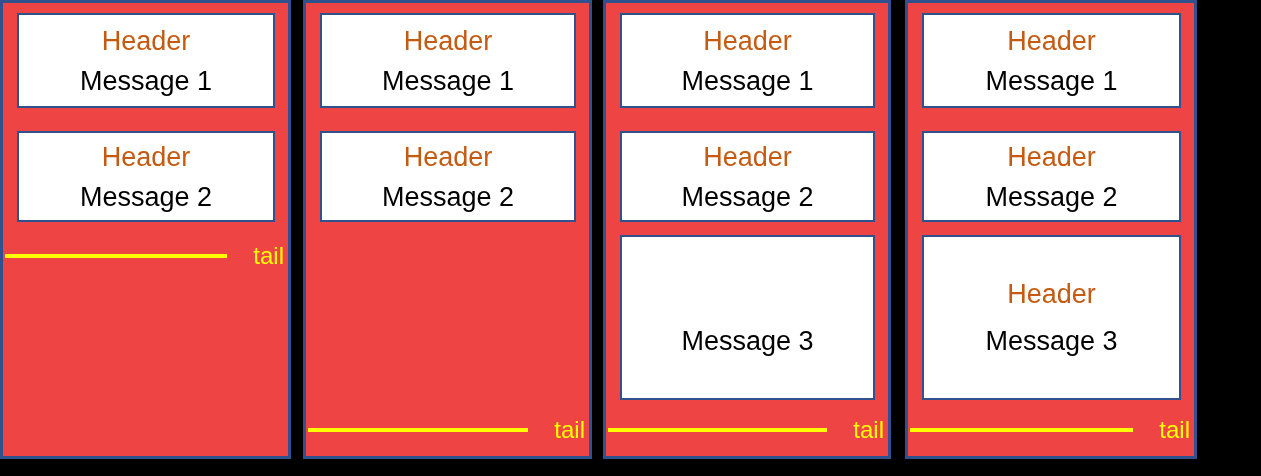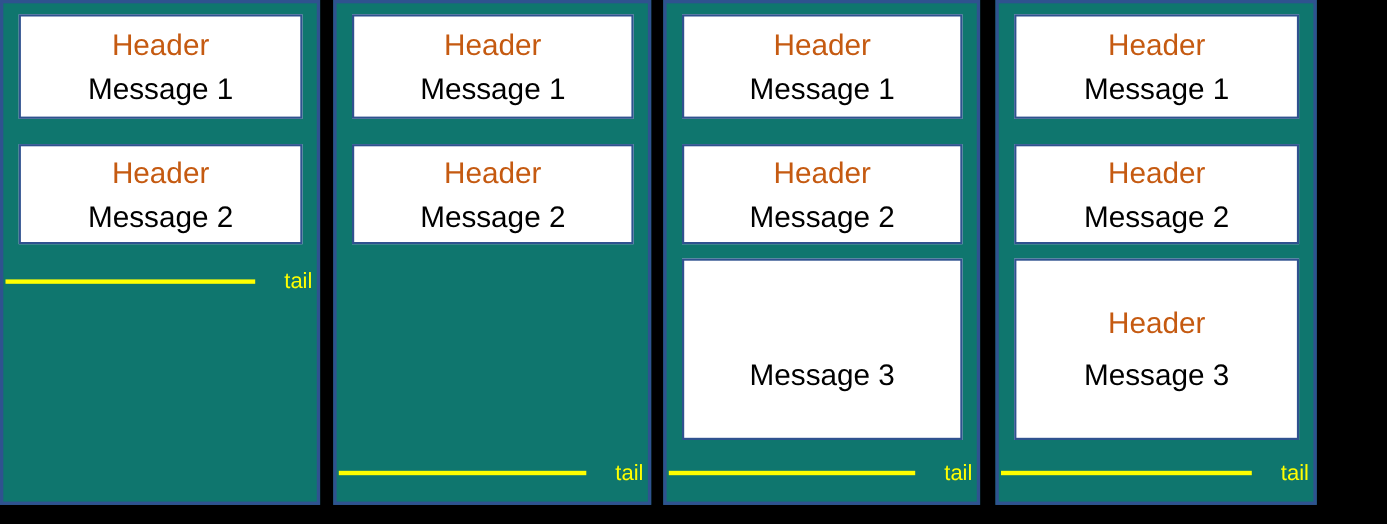--- a/index.html
+++ b/index.html
@@ -11,21 +11,21 @@
     position: relative;
     width: 1261px;
     height: 476px;
     overflow: hidden;
     font-family: "Liberation Sans", sans-serif;
   }
   .panel {
     position: absolute;
     top: 0;
     height: 459px;
-    background: #0f766e;
+    background: #ef4444;
     border: 3px solid #2F528F;
     box-sizing: border-box;
   }
   .msg-box {
     position: absolute;
     left: 14px;
     right: 13px;
     background: #FFFFFF;
     border: 2px solid #2F528F;
     box-sizing: border-box;
@@ -56,21 +56,21 @@
   }
   .tail-mid   { top: 236px; }  
   .tail-bottom{ top: 410px; }  
   .tail-line {
     flex: 1;
     height: 4px;
     background: #FFFF00;
   }
   .tail-label {
     color: #FFFF00;
-    font-size: 20px;
+    font-size: 24px;
     line-height: 34px;
     margin-left: 26px;
     white-space: nowrap;
   }
 </style>
 </head>
 <body>
 
 <div class="panel" style="left:0; width:291px;">
   <div class="msg-box box-1">

